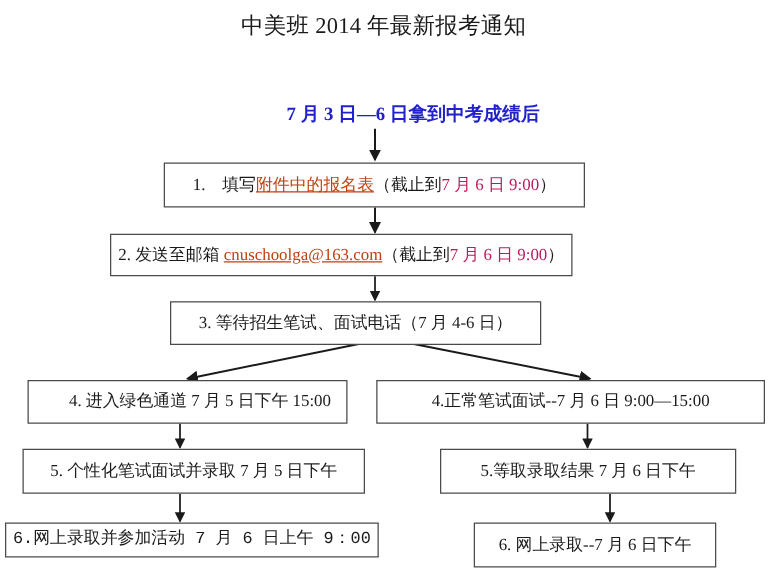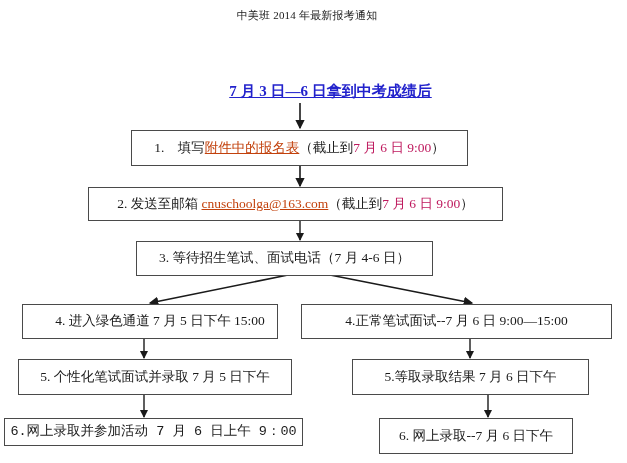--- a/index.html
+++ b/index.html
@@ -16,35 +16,34 @@
     color: #1a1a1a;
     overflow: hidden;
   }
   .txt-center {
     position: absolute;
     text-align: center;
     white-space: nowrap;
   }
   #title {
     left: 0; right: 13px; top: 8px;
-    font-size: 11px;
+    font-size: 18px;
     letter-spacing: 0.2px;
   }
   #subtitle {
     left: 0; right: 0; top: 50px;
     font-size: 14.5px;
   }
   #headline {
     left: 0; right: 0; top: 82px;
     font-size: 15px;
     font-weight: bold;
     color: #2222cc;
   }
   #headline .u {
-    text-decoration: underline;
     margin-left: 34px;
   }
   .box {
     position: absolute;
     border: 1px solid #4a4a4a;
     background: #ffffff;
     box-sizing: border-box;
     display: flex;
     align-items: center;
     justify-content: center;
@@ -103,21 +102,21 @@
 
     <line x1="470" y1="338" x2="470" y2="358" stroke="#1a1a1a" stroke-width="1.4" marker-end="url(#arrow)"></line>
 
     <line x1="488" y1="395" x2="488" y2="417" stroke="#1a1a1a" stroke-width="1.4" marker-end="url(#arrow)"></line>
   </svg>
 
   <div class="box" style="left:131px; top:130px; width:337px; height:36px;">
     <span class="label"><span>1.　填写</span><span class="link">附件中的报名表</span><span>（截止到</span><span class="blue">7 月 6 日 9:00</span><span>）</span></span>
   </div>
 
-  <div class="box" style="left:88px; top:187px; width:415px; height:34px;">
+  <div class="box" style="left:88px; top:187px; width:370px; height:34px;">
     <span class="label"><span>2. 发送至邮箱 </span><span class="link">cnuschoolga@163.com</span><span>（截止到</span><span class="blue">7 月 6 日 9:00</span><span>）</span></span>
   </div>
 
   <div class="box" style="left:136px; top:241px; width:297px; height:35px;">
     <span class="label">3. 等待招生笔试、面试电话（7 月 4-6 日）</span>
   </div>
 
   <div class="box" style="left:22px; top:304px; width:256px; height:35px;padding-left:20px;">
     <span class="label">4. 进入绿色通道 7 月 5 日下午 15:00</span>
   </div>

